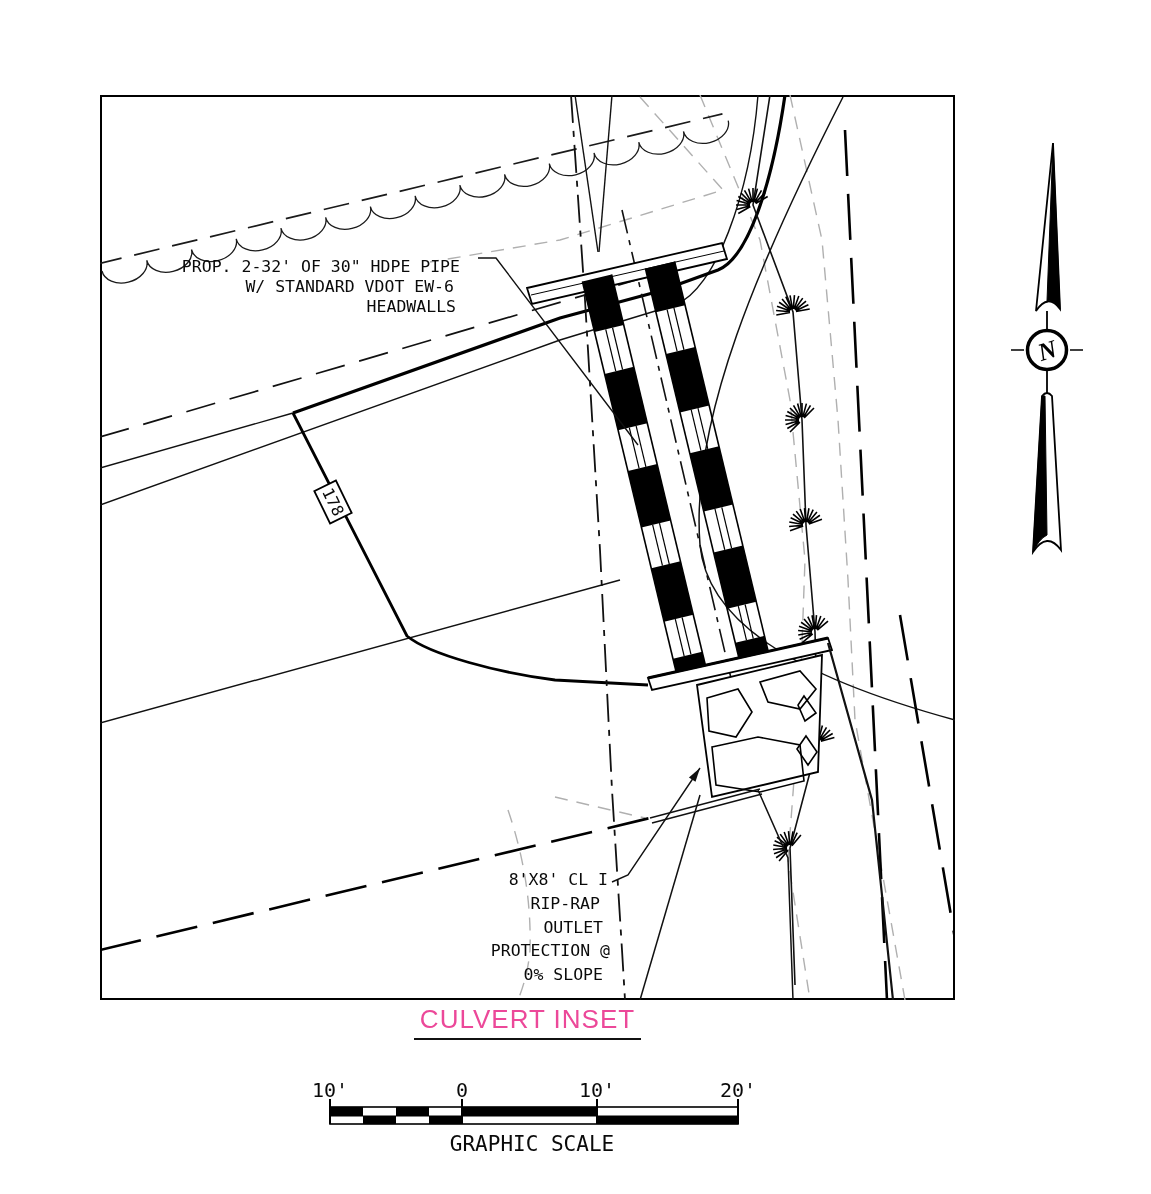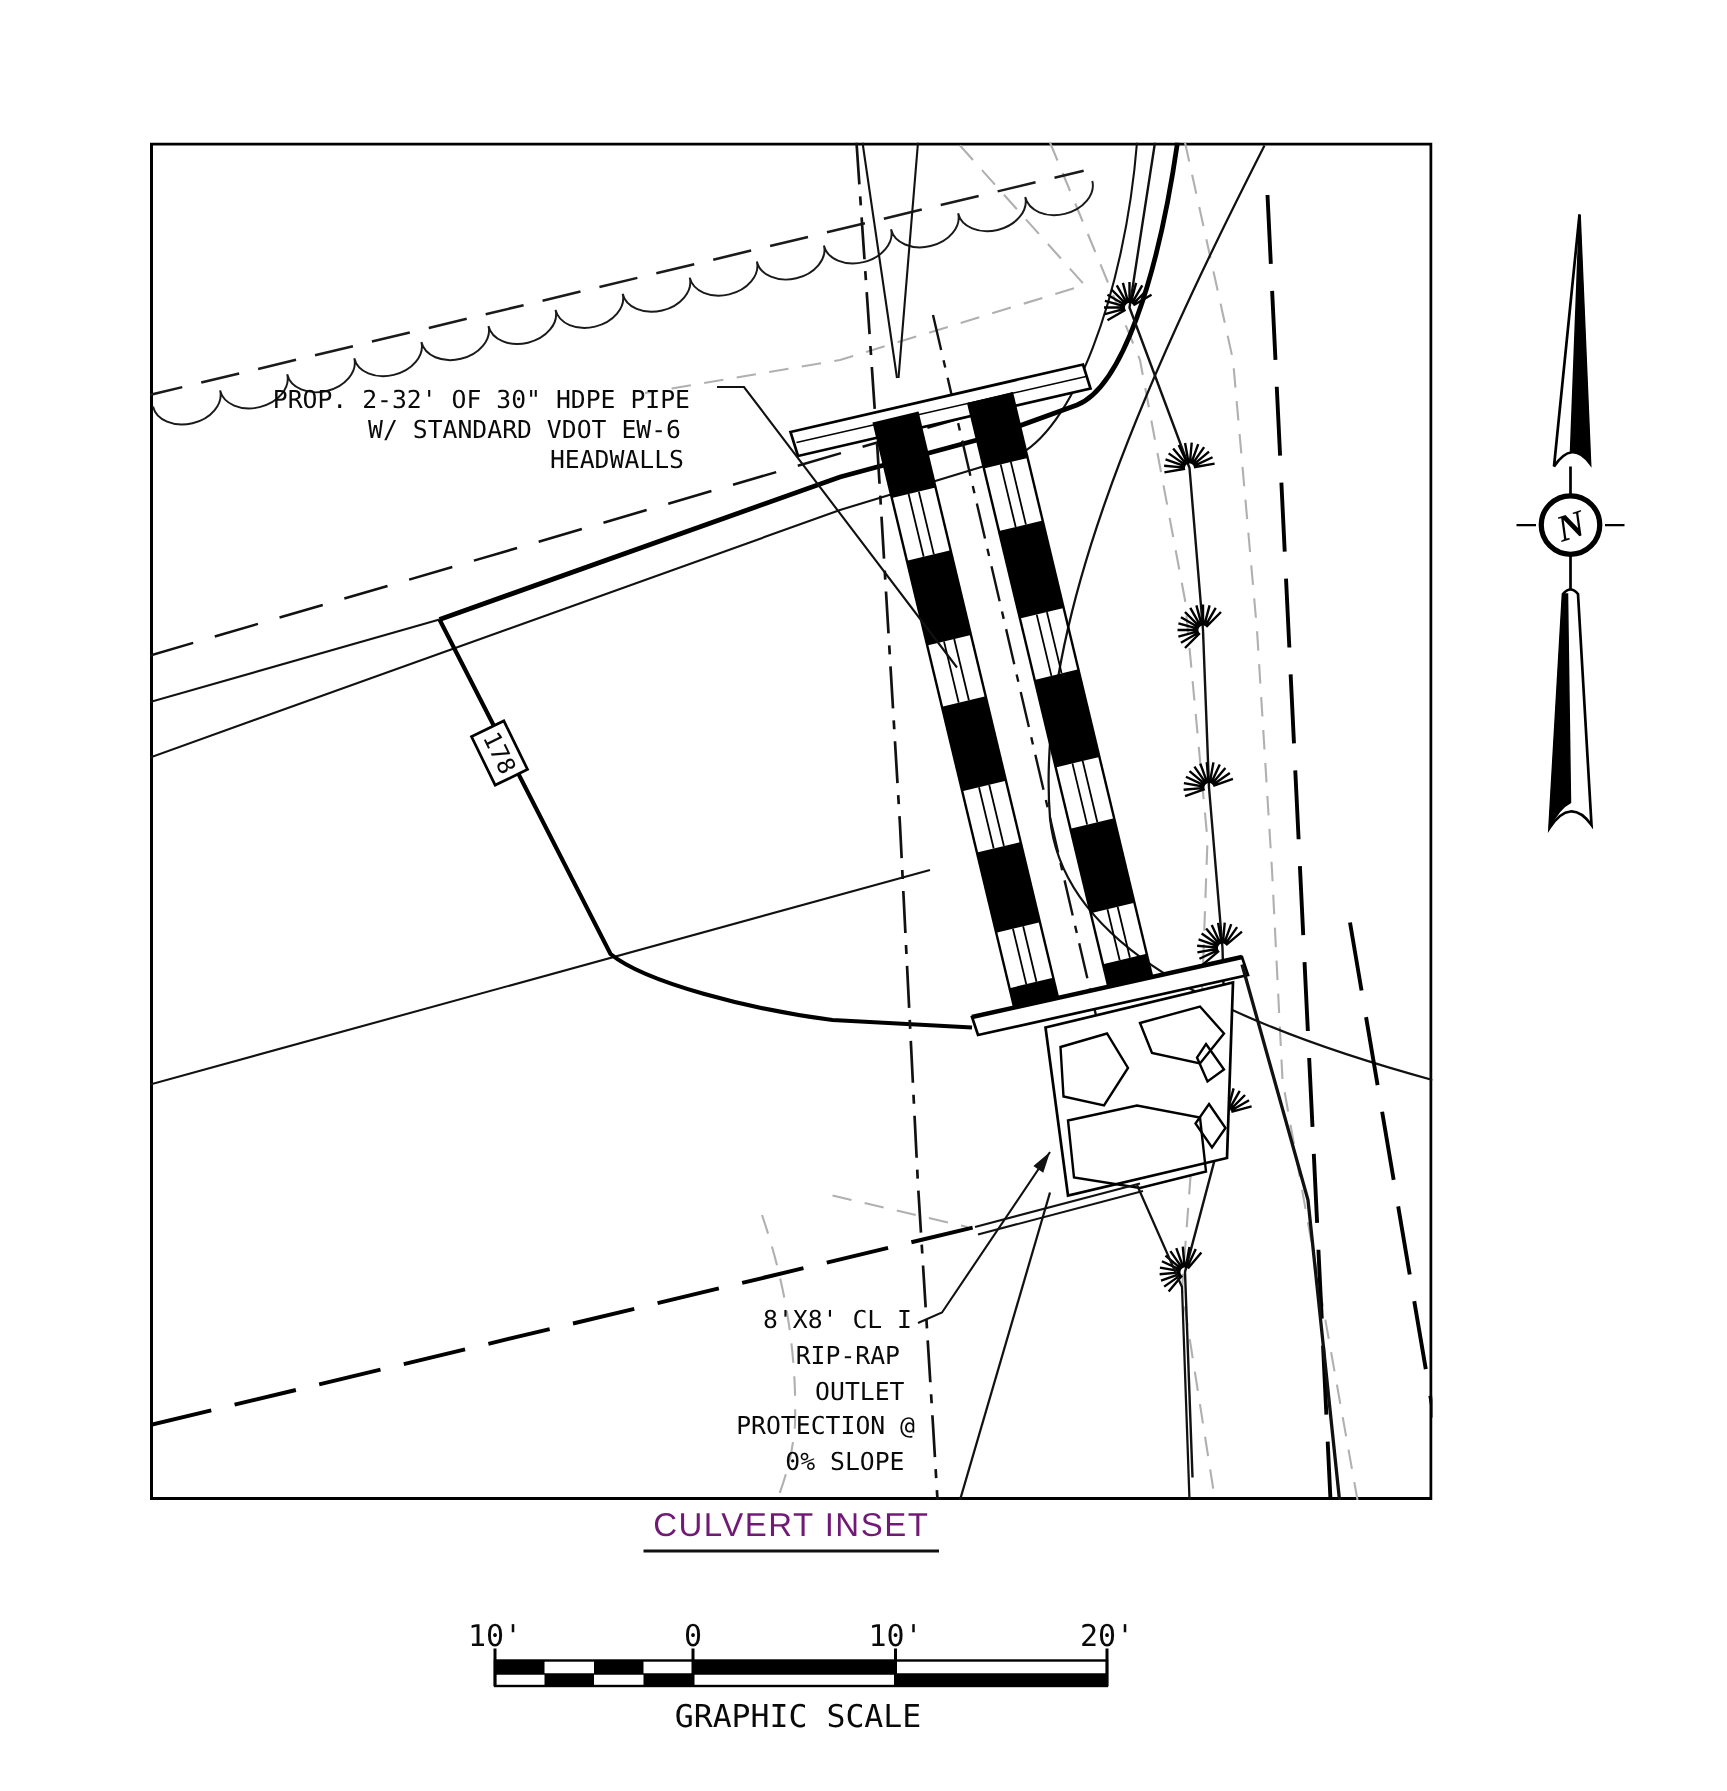--- a/index.html
+++ b/index.html
@@ -2,21 +2,21 @@
 <html><head>
 <meta charset="utf-8">
 <style>
   html,body{margin:0;padding:0;background:#ffffff;}
   #page{position:relative;width:1151px;height:1194px;background:#ffffff;overflow:hidden;
         font-family:"DejaVu Sans Mono",monospace;}
   svg{display:block;}
   .cad-text{font-family:"DejaVu Sans Mono",monospace;fill:#0a0a0a;}
   #title-wrap{position:absolute;left:100px;top:1004px;width:855px;text-align:center;}
   #title-wrap span{display:inline-block;font-family:"Liberation Sans","DejaVu Sans",sans-serif;
-        font-size:22px;color:#701a75;letter-spacing:1px;border-bottom:2.5px solid #111;
+        font-size:26px;color:#ec4899;letter-spacing:1px;border-bottom:2.5px solid #111;
         padding:0 6px 3px 6px;}
 </style>
 </head>
 <body>
 
 <div id="page">
 
   <svg style="position:absolute;left:100px;top:95px;" width="855" height="905" viewBox="0 0 855 905">
     <defs>
       <g id="fan">

